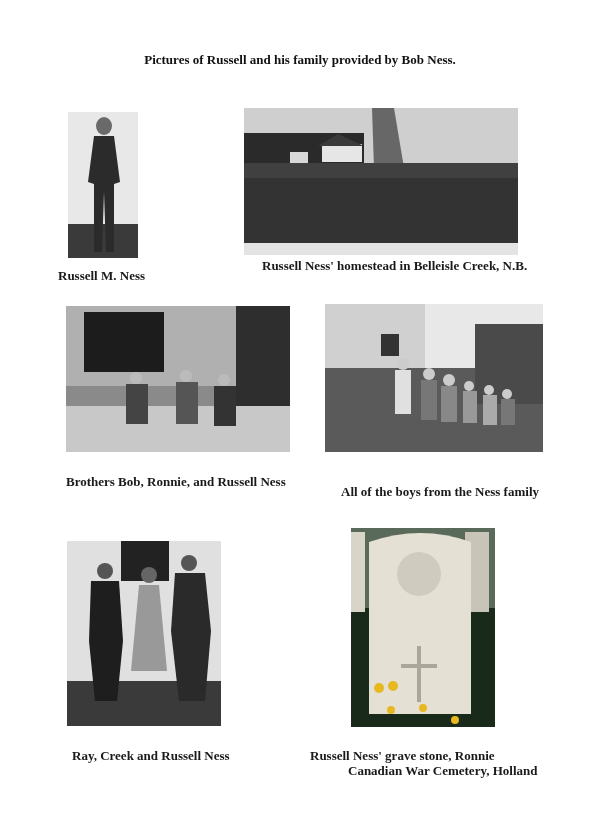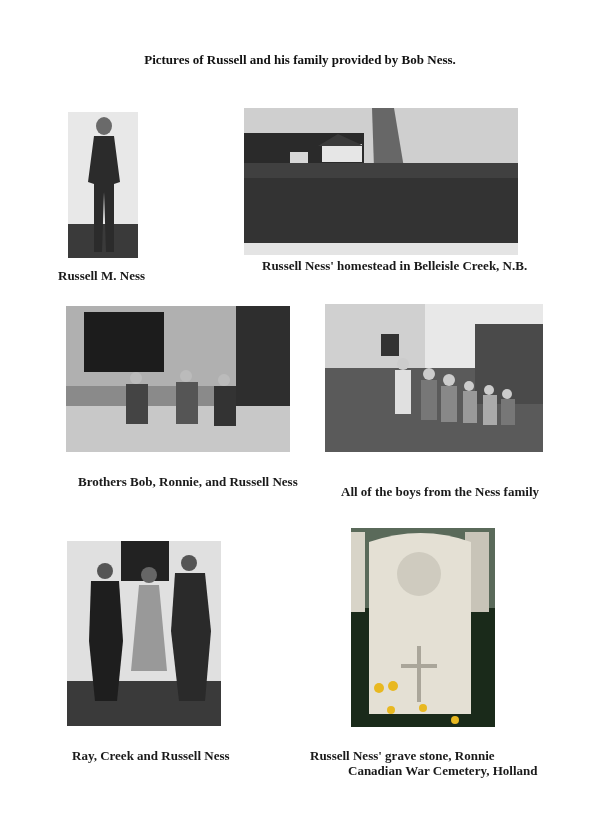--- a/index.html
+++ b/index.html
@@ -54,21 +54,21 @@
     <rect x="170" y="0" width="54" height="146" fill="#2e2e2e"></rect>
     <rect x="0" y="100" width="224" height="46" fill="#c8c8c8"></rect>
     <circle cx="70" cy="72" r="6" fill="#bbb"></circle>
     <rect x="60" y="78" width="22" height="40" fill="#444"></rect>
     <circle cx="120" cy="70" r="6" fill="#bbb"></circle>
     <rect x="110" y="76" width="22" height="42" fill="#555"></rect>
     <circle cx="158" cy="74" r="6" fill="#bbb"></circle>
     <rect x="148" y="80" width="22" height="40" fill="#333"></rect>
   </svg>
 </div>
-<div class="caption" style="left:78px; top:474px;">Brothers Bob, Ronnie, and Russell Ness</div>
+<div class="caption" style="left:66px; top:474px;">Brothers Bob, Ronnie, and Russell Ness</div>
 
 <div class="photo" style="left:325px; top:304px; width:218px; height:148px;">
   <svg viewBox="0 0 218 148" preserveAspectRatio="none">
     <rect width="218" height="148" fill="#e8e8e8"></rect>
     <rect x="0" y="0" width="100" height="70" fill="#d0d0d0"></rect>
     <rect x="56" y="30" width="18" height="22" fill="#333"></rect>
     <rect x="0" y="64" width="218" height="84" fill="#5a5a5a"></rect>
     <rect x="150" y="20" width="68" height="80" fill="#4a4a4a"></rect>
     <circle cx="78" cy="60" r="6" fill="#ccc"></circle>
       <rect x="70" y="66" width="16" height="44" fill="#e0e0e0"></rect>

